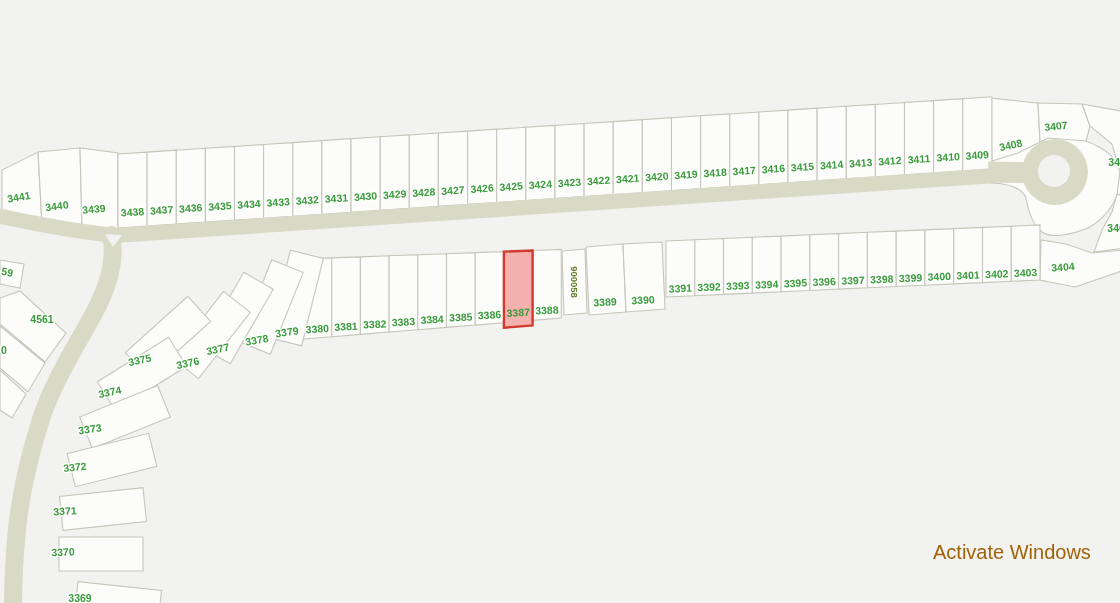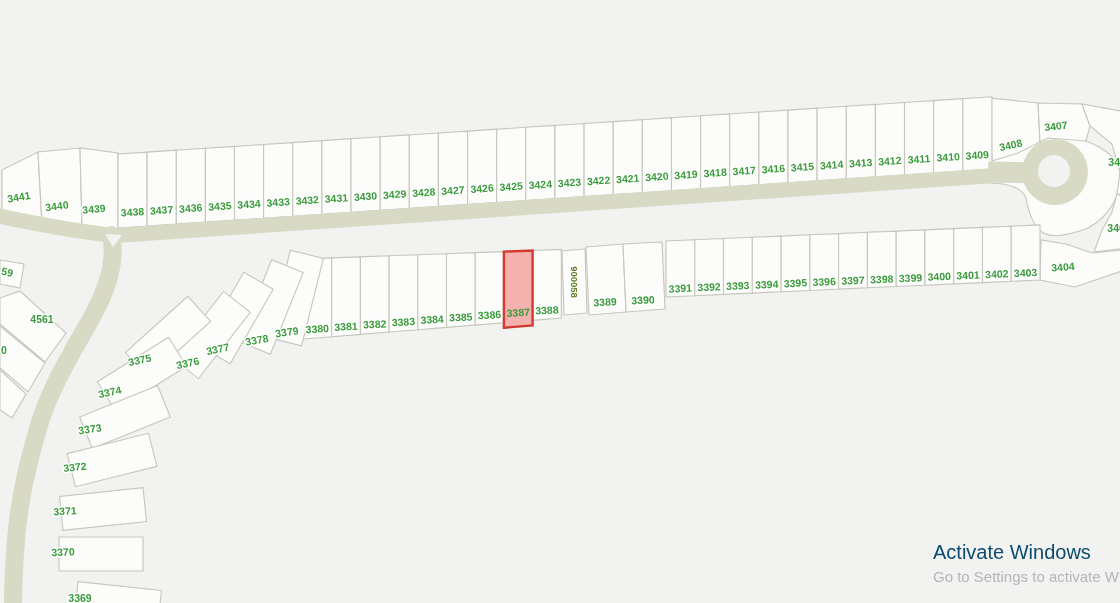--- a/index.html
+++ b/index.html
@@ -180,15 +180,14 @@
         <text x="188" y="364" fill="#3a9b3b" stroke="#ffffff" stroke-width="2.75" paint-order="stroke" stroke-linejoin="round" font-family="&quot;Liberation Sans&quot;, sans-serif" font-weight="700" font-size="10.5" text-anchor="middle" dominant-baseline="middle" transform="rotate(-13 188 364)">3376</text>
         <text x="140" y="361" fill="#3a9b3b" stroke="#ffffff" stroke-width="2.75" paint-order="stroke" stroke-linejoin="round" font-family="&quot;Liberation Sans&quot;, sans-serif" font-weight="700" font-size="10.5" text-anchor="middle" dominant-baseline="middle" transform="rotate(-13 140 361)">3375</text>
         <text x="110" y="393" fill="#3a9b3b" stroke="#ffffff" stroke-width="2.75" paint-order="stroke" stroke-linejoin="round" font-family="&quot;Liberation Sans&quot;, sans-serif" font-weight="700" font-size="10.5" text-anchor="middle" dominant-baseline="middle" transform="rotate(-12 110 393)">3374</text>
         <text x="90" y="430" fill="#3a9b3b" stroke="#ffffff" stroke-width="2.75" paint-order="stroke" stroke-linejoin="round" font-family="&quot;Liberation Sans&quot;, sans-serif" font-weight="700" font-size="10.5" text-anchor="middle" dominant-baseline="middle" transform="rotate(-8 90 430)">3373</text>
         <text x="75" y="468" fill="#3a9b3b" stroke="#ffffff" stroke-width="2.75" paint-order="stroke" stroke-linejoin="round" font-family="&quot;Liberation Sans&quot;, sans-serif" font-weight="700" font-size="10.5" text-anchor="middle" dominant-baseline="middle" transform="rotate(-6 75 468)">3372</text>
         <text x="65" y="512" fill="#3a9b3b" stroke="#ffffff" stroke-width="2.75" paint-order="stroke" stroke-linejoin="round" font-family="&quot;Liberation Sans&quot;, sans-serif" font-weight="700" font-size="10.5" text-anchor="middle" dominant-baseline="middle" transform="rotate(-3 65 512)">3371</text>
         <text x="63" y="553" fill="#3a9b3b" stroke="#ffffff" stroke-width="2.75" paint-order="stroke" stroke-linejoin="round" font-family="&quot;Liberation Sans&quot;, sans-serif" font-weight="700" font-size="10.5" text-anchor="middle" dominant-baseline="middle" transform="rotate(-2 63 553)">3370</text>
         <text x="80" y="599" fill="#3a9b3b" stroke="#ffffff" stroke-width="2.75" paint-order="stroke" stroke-linejoin="round" font-family="&quot;Liberation Sans&quot;, sans-serif" font-weight="700" font-size="10.5" text-anchor="middle" dominant-baseline="middle" transform="rotate(0 80 599)">3369</text>
       </g>
     </svg>
-  <div id="wm-title" class="wm" style="color: #0c4a6e;">Activate Windows</div>
-  <div id="wm-sub" class="wm" style="color: rgb(181, 181, 181);">Go to Settings to activate W</div>
+  <div id="wm-title" class="wm" style="color: #a16207;">Activate Windows</div>
 </div>
 
 </body></html>

